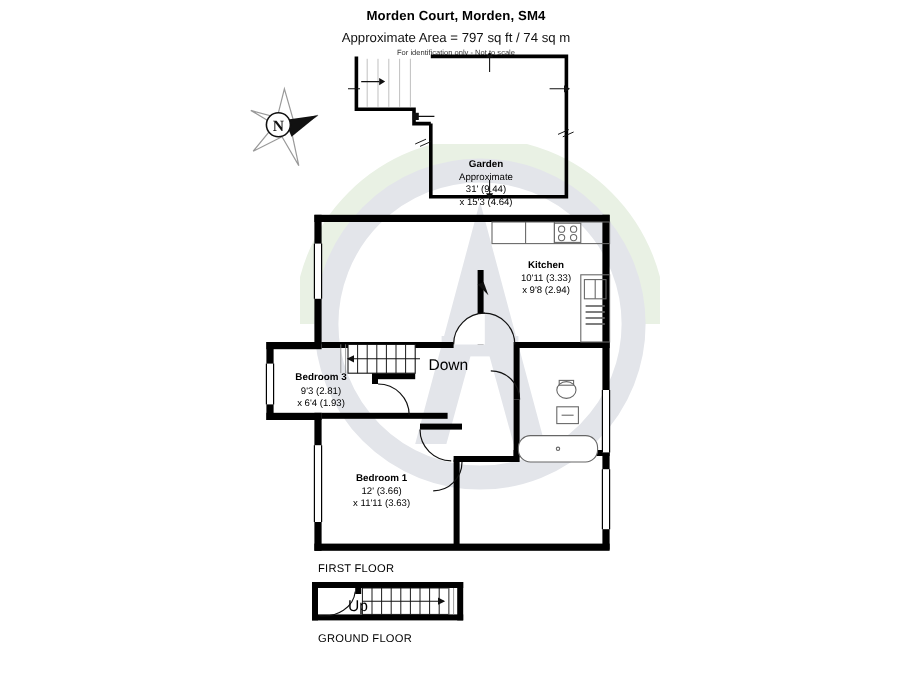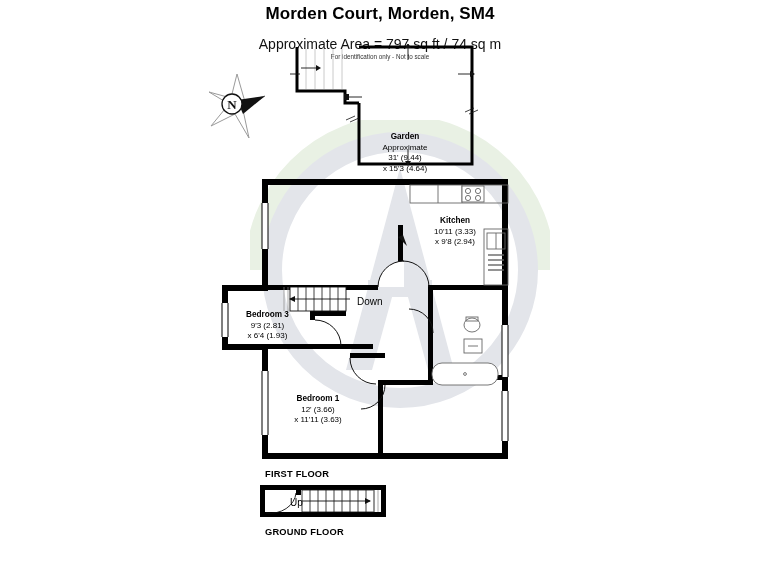--- a/index.html
+++ b/index.html
@@ -5,35 +5,35 @@
   html,body{margin:0;padding:0;}
   body{
     width:768px;height:576px;background:#ffffff;
     font-family:"Liberation Sans", sans-serif;
     position:relative;overflow:hidden;
   }
   .sheet{position:absolute;inset:0;}
 
   
   .header{position:absolute;left:0;top:4px;width:768px;text-align:center;padding-right:8px;box-sizing:border-box;}
-  .title{font-size:17px;font-weight:bold;color:#000;letter-spacing:.1px;line-height:20px;}
-  .subtitle{font-size:14px;color:#111;line-height:14px;margin-top:13px;}
+  .title{font-size:11px;font-weight:bold;color:#000;letter-spacing:.1px;line-height:20px;}
+  .subtitle{font-size:11px;color:#111;line-height:14px;margin-top:1px;}
   .subnote{font-size:6.3px;color:#333;line-height:10px;margin-top:1px;}
 
   
   .watermark{position:absolute;left:250px;top:120px;width:300px;height:300px;opacity:1;pointer-events:none;}
 
   
   .plan{position:absolute;}
   .lbl{position:absolute;text-align:center;color:#000;line-height:10.5px;white-space:nowrap;}
   .lbl .nm{font-size:8.2px;font-weight:bold;}
   .lbl .dim{font-size:8px;}
-  .tinylbl{position:absolute;font-size:10px;color:#000;white-space:nowrap;}
-
-  .floorlabel{position:absolute;font-size:9.3px;font-weight:bold;color:#000;letter-spacing:.2px;}
+  .tinylbl{position:absolute;font-size:13px;color:#000;white-space:nowrap;}
+
+  .floorlabel{position:absolute;font-size:9.3px;font-weight:normal;color:#000;letter-spacing:.2px;}
 
   
   .compass{position:absolute;left:205px;top:70px;width:64px;height:72px;}
 
   
   .footer{position:absolute;left:0;top:536px;width:768px;height:40px;}
 </style>
 </head>
 <body>
 

